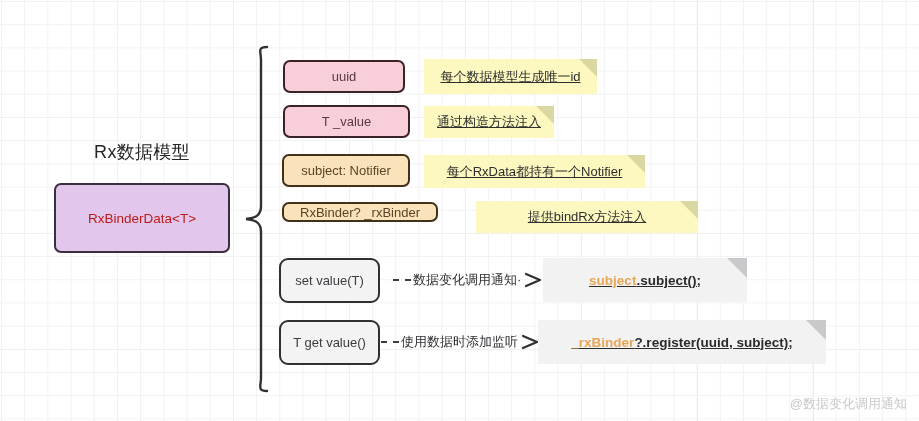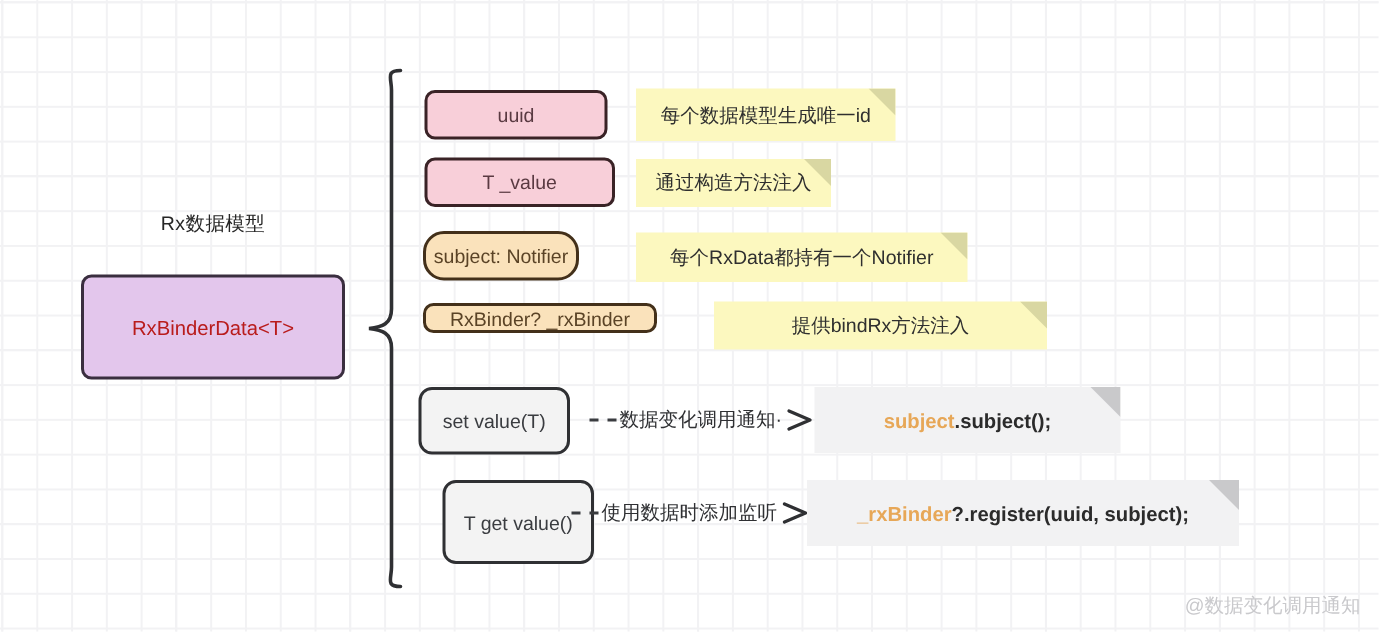--- a/index.html
+++ b/index.html
@@ -31,21 +31,21 @@
     background-position: 1px 1px, 1px 1px, 1px 1px, 1px 1px;
   }
 
   
   .root-label {
     position: absolute;
     left: 54px;
     top: 140px;
     width: 176px;
     text-align: center;
-    font-size: 13px;
+    font-size: 18px;
     color: #262626;
     letter-spacing: 0.3px;
   }
   .root-node {
     position: absolute;
     left: 54px;
     top: 183px;
     width: 176px;
     height: 70px;
     box-sizing: border-box;
@@ -128,20 +128,21 @@
     border-top: 18px solid #d9d7a2;
     border-left: 18px solid transparent;
   }
   .note.codeish .fold {
     border-top: 20px solid #c9c9cb;
     border-left: 20px solid transparent;
   }
   .note .txt {
     position: relative;
     z-index: 2;
+    text-decoration: underline;
   }
   .kw {
     color: #e7a757;
   }
 
   
   .conn {
     position: absolute;
     height: 30px;
     display: flex;
@@ -194,21 +195,21 @@
     <span class="fold"></span>
     <span class="txt">每个数据模型生成唯一id</span>
   </div>
 
   <div class="chip pink" style="left:283px; top:105px; width:127px; height:33px;">T _value</div>
   <div class="note yellow" style="left:424px; top:106px; width:130px; height:32px;">
     <span class="fold"></span>
     <span class="txt">通过构造方法注入</span>
   </div>
 
-  <div class="chip orange" style="left:282px; top:154px; width:104px; height:33px;border-radius:14px;">subject: Notifier</div>
+  <div class="chip orange" style="left:282px; top:154px; width:128px; height:33px;">subject: Notifier</div>
   <div class="note yellow" style="left:424px; top:155px; width:221px; height:33px;">
     <span class="fold"></span>
     <span class="txt">每个RxData都持有一个Notifier</span>
   </div>
 
   <div class="chip orange" style="left:282px; top:202px; width:156px; height:20px;">RxBinder? _rxBinder</div>
   <div class="note yellow" style="left:476px; top:201px; width:222px; height:32px;">
     <span class="fold"></span>
     <span class="txt">提供bindRx方法注入</span>
   </div>
@@ -221,21 +222,21 @@
       <svg width="22" height="18" viewBox="0 0 22 18">
         <path d="M3 3 L17 9 L3 15" fill="none" stroke="#2f3033" stroke-width="2.2" stroke-linecap="round" stroke-linejoin="round"></path>
       </svg>
     </span>
   </div>
   <div class="note codeish" style="left:543px; top:258px; width:204px; height:44px;">
     <span class="fold"></span>
     <span class="txt"><span class="kw">subject</span><span>.subject();</span></span>
   </div>
 
-  <div class="chip gray" style="left:279px; top:320px; width:101px; height:56px;margin-left:16px;">T get value()</div>
+  <div class="chip gray" style="left:279px; top:320px; width:101px; height:45px;">T get value()</div>
   <div class="conn" style="left:381px; top:327px;">
     <span class="dash"></span>
     <span class="clabel">使用数据时添加监听</span>
     <span class="arrow">
       <svg width="22" height="18" viewBox="0 0 22 18">
         <path d="M3 3 L17 9 L3 15" fill="none" stroke="#2f3033" stroke-width="2.2" stroke-linecap="round" stroke-linejoin="round"></path>
       </svg>
     </span>
   </div>
   <div class="note codeish" style="left:538px; top:320px; width:288px; height:44px;">

